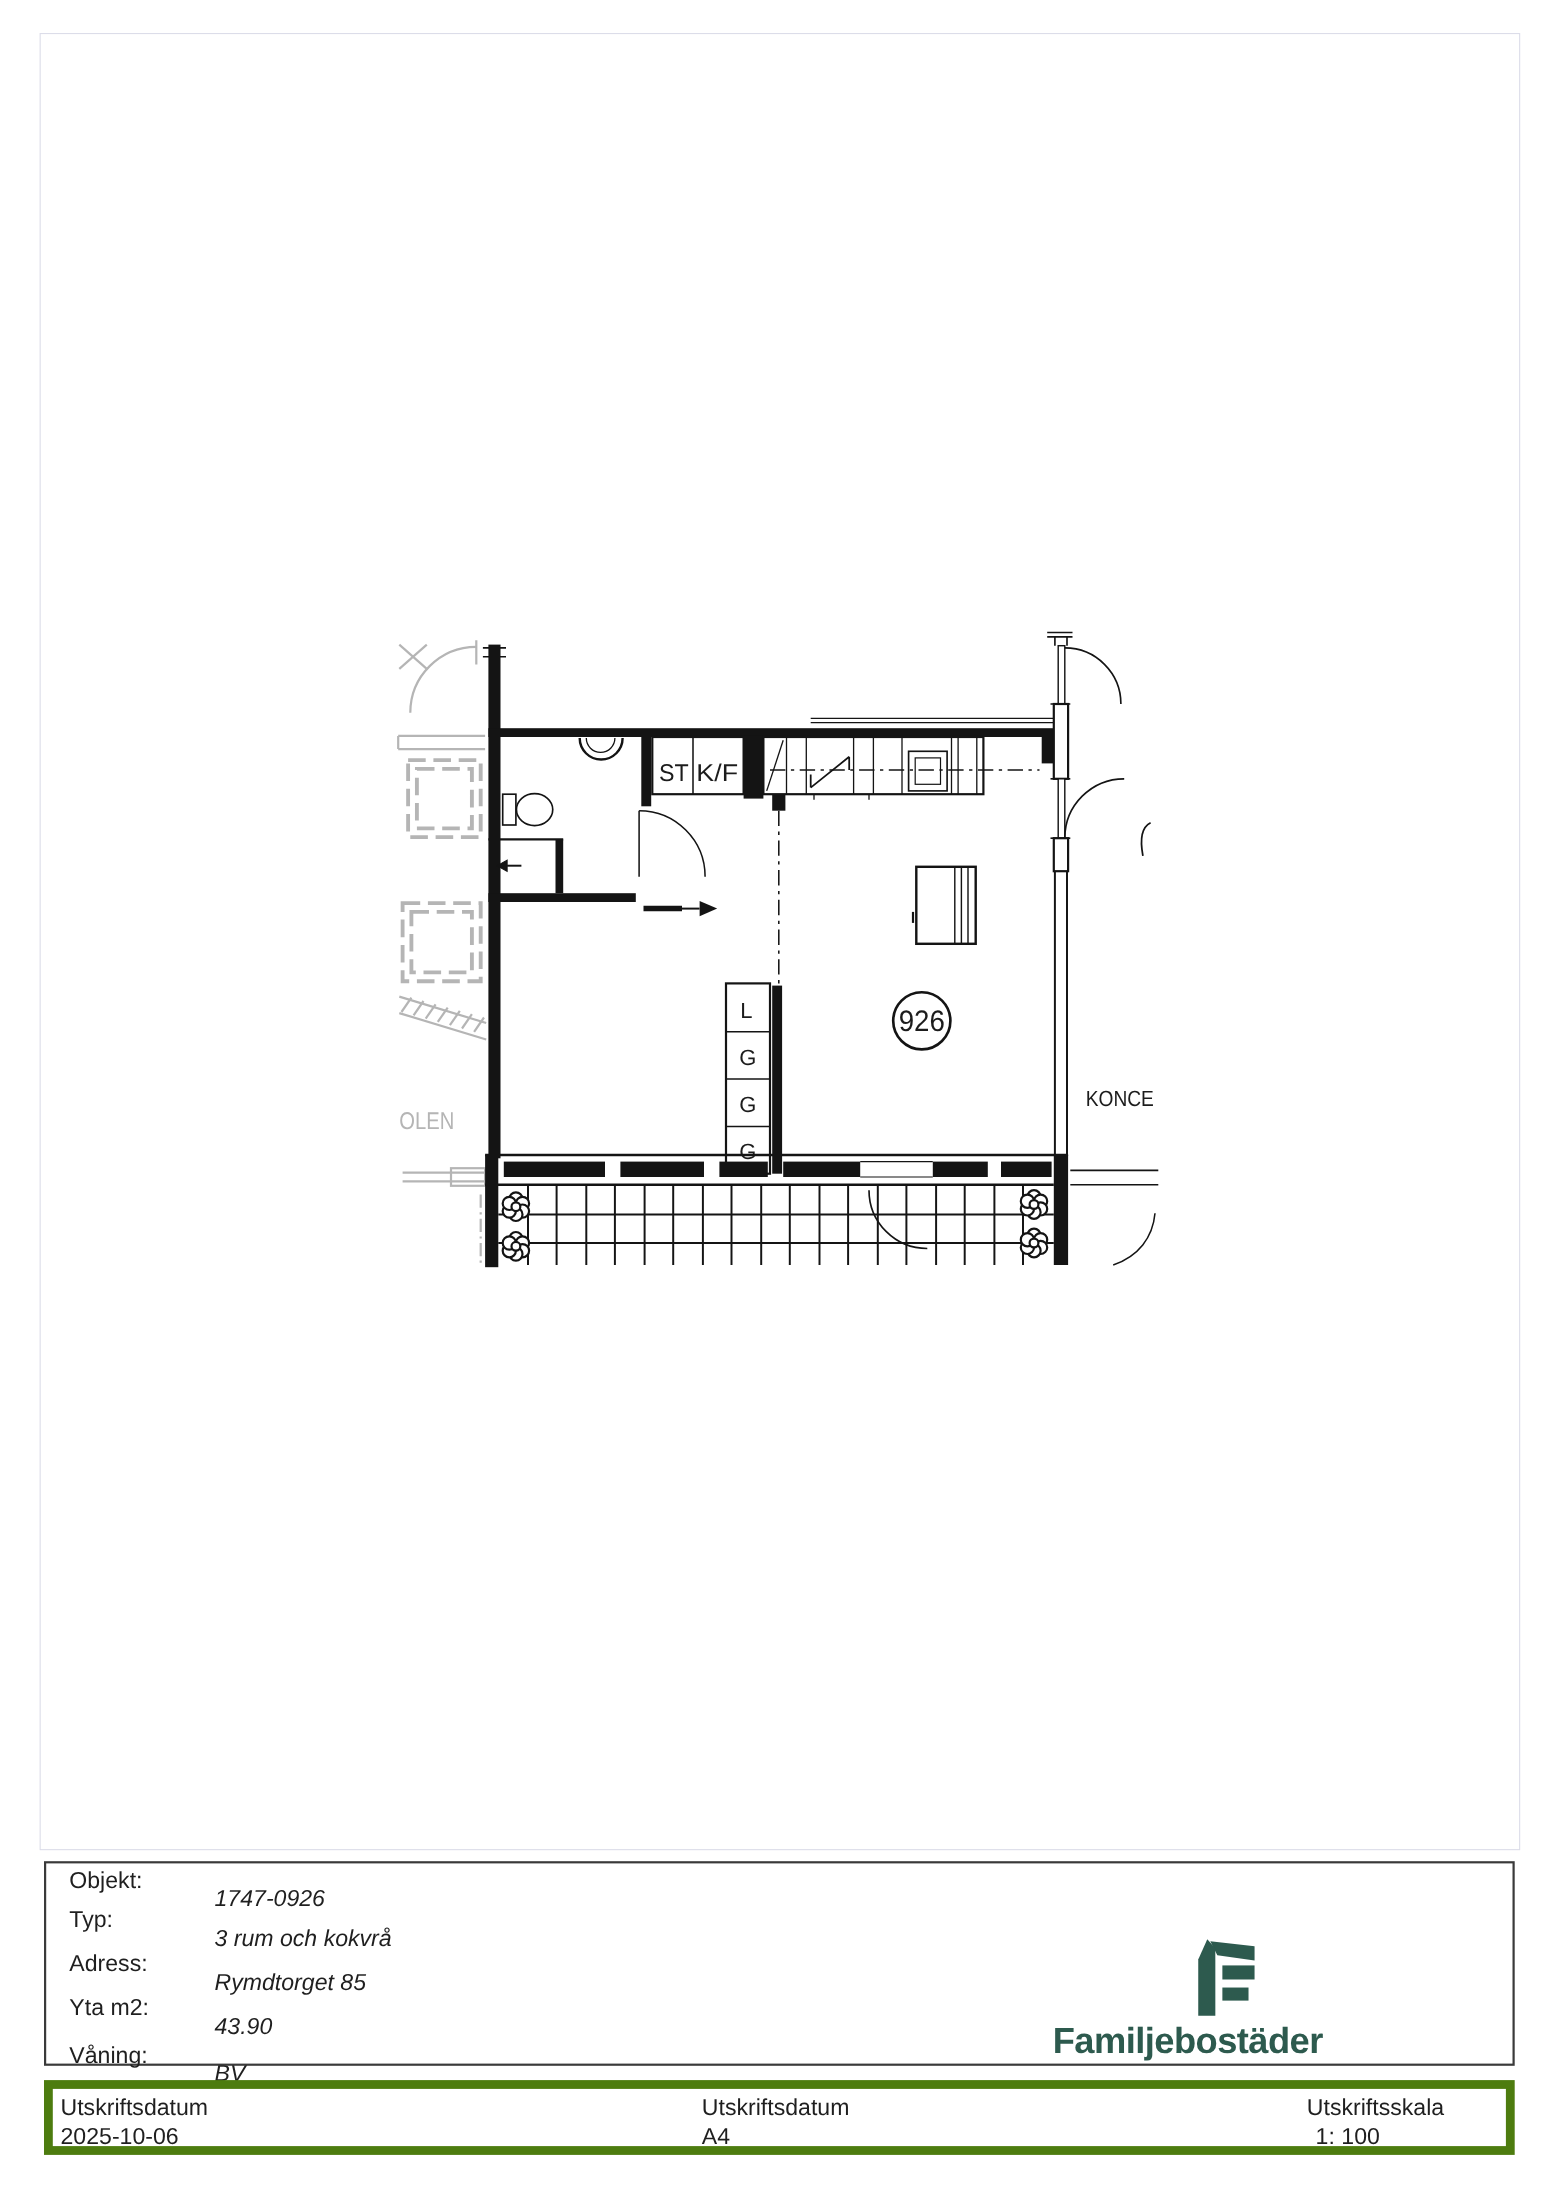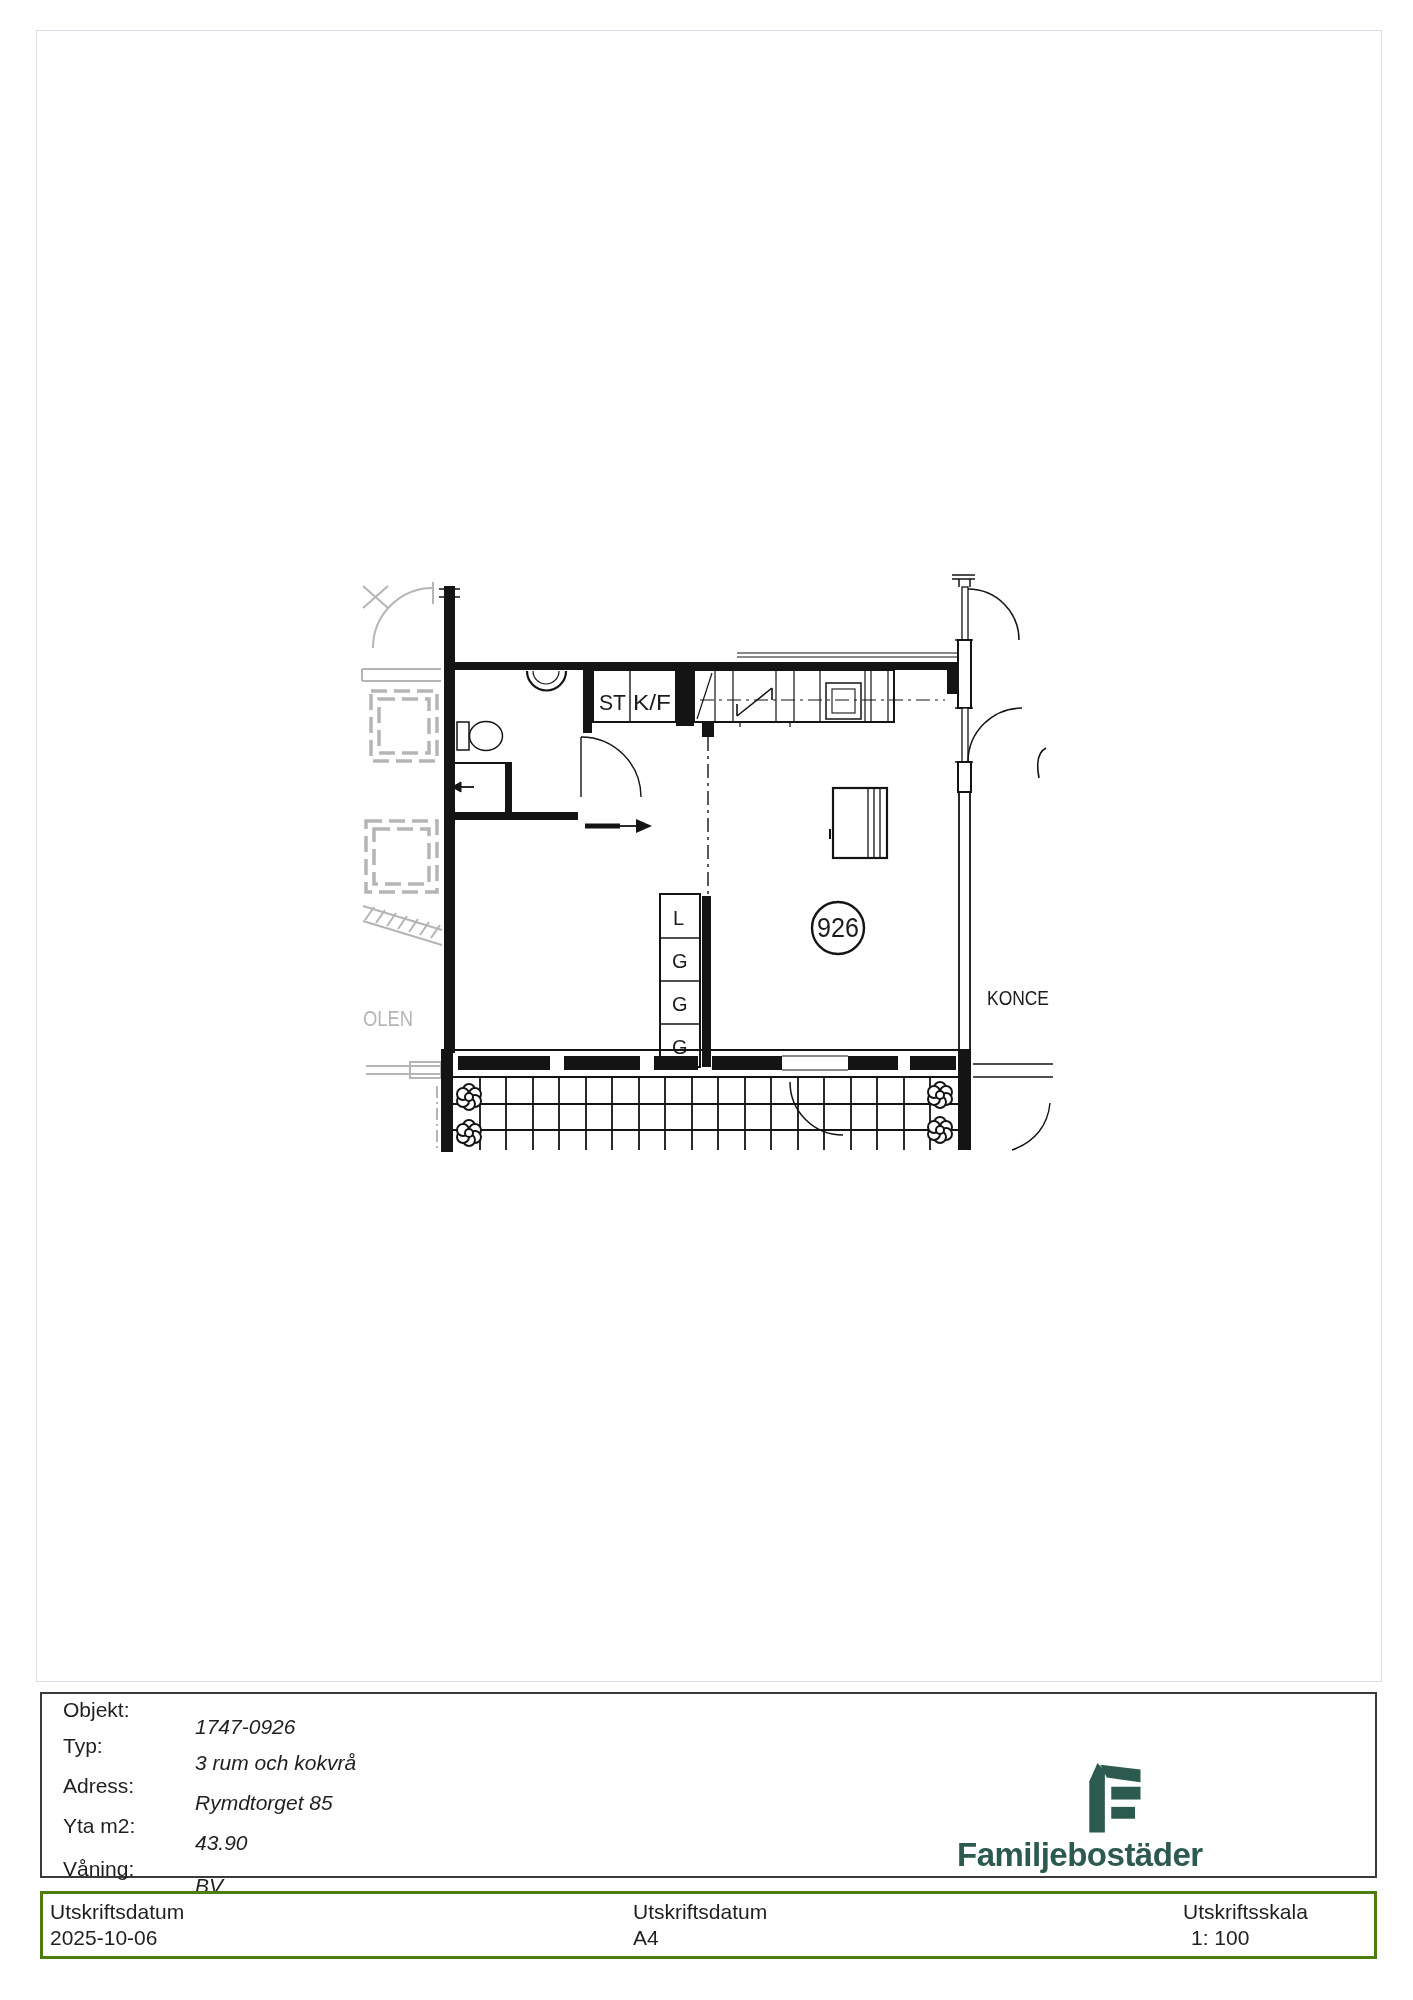--- a/index.html
+++ b/index.html
@@ -10,21 +10,21 @@
   .planlabel{font-family:"Liberation Sans",sans-serif;fill:#1c1c1c;}
   .graylabel{fill:#b5b5b5;}
   .info-box{position:absolute;left:40px;top:1692px;width:1337px;height:186px;border:2px solid #3a3a3a;box-sizing:border-box;}
   .inforow{position:absolute;font-size:21px;line-height:23px;white-space:nowrap;}
   .inforow .lbl{position:absolute;left:0;top:0;margin-left:21px;}
   .inforow .val{position:absolute;left:153px;top:17px;font-style:italic;}
   .obs{position:absolute;left:890px;top:5px;font-size:21px;line-height:24px;}
   .brand{position:absolute;left:915px;top:142px;width:300px;text-align:left;
          font-size:33px;font-weight:bold;letter-spacing:-0.5px;color:#2d5a4e;}
   .logo{position:absolute;left:1040px;top:58px;width:64px;height:78px;}
-  .print-box{position:absolute;left:40px;top:1891px;width:1337px;height:68px;border:3px solid #4d7c0f;box-sizing:border-box;}
+  .print-box{position:absolute;left:40px;top:1891px;width:1337px;height:68px;border:8px solid #4d7c0f;box-sizing:border-box;}
   .pcol{position:absolute;top:0;font-size:21px;}
   .pcol .plbl{position:absolute;top:6px;left:0;white-space:nowrap;}
   .pcol .pval{position:absolute;top:32px;left:0;white-space:nowrap;}
 </style>
 </head>
 <body>
 
 <div class="content-border"></div>
 
 <div class="plan-wrap">

